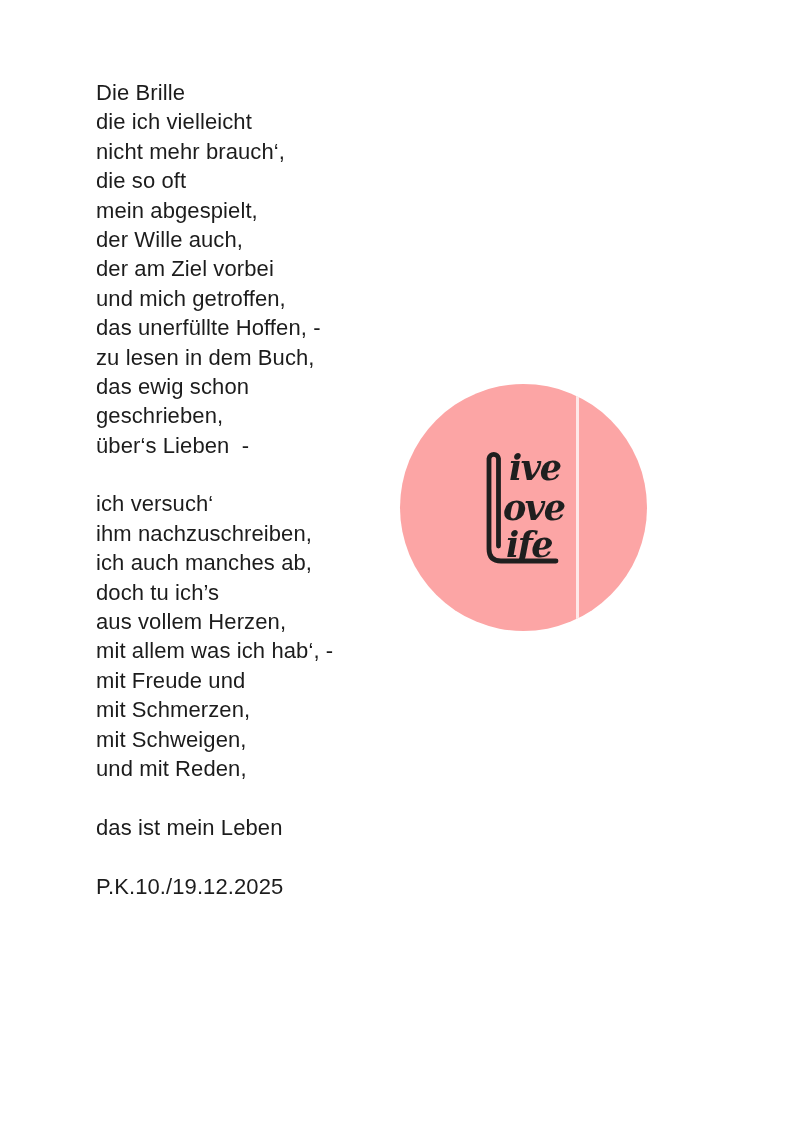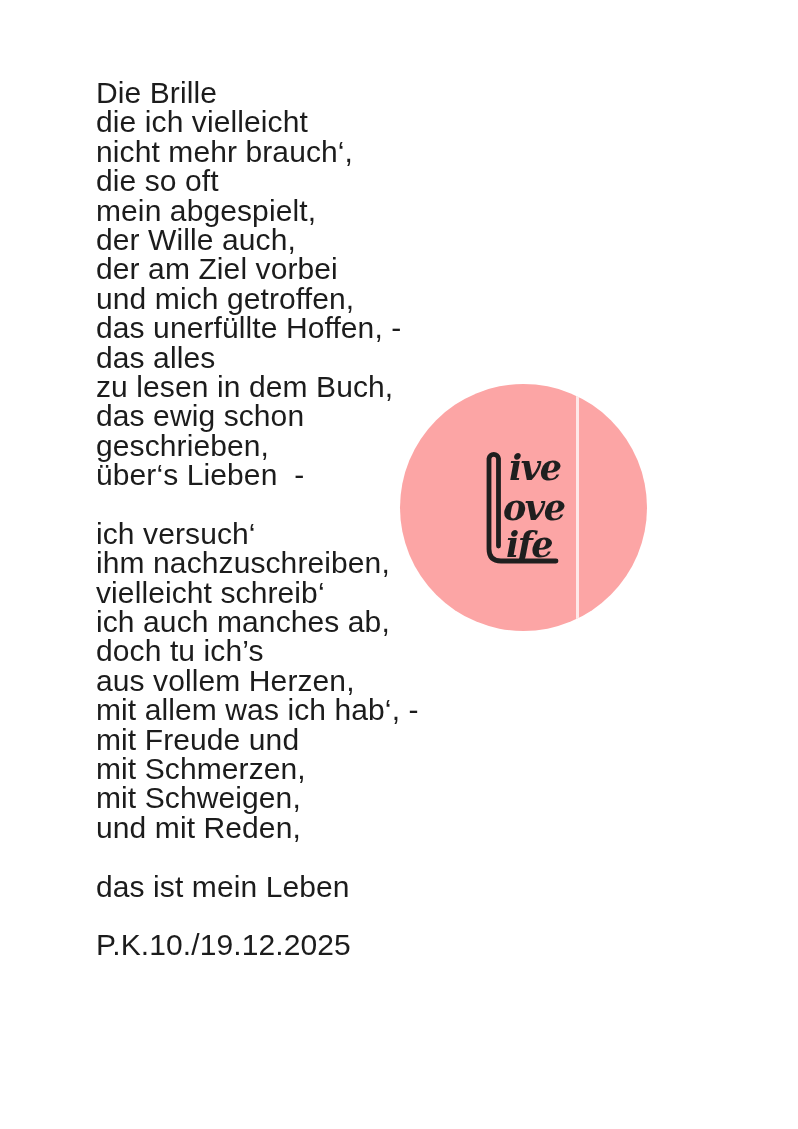--- a/index.html
+++ b/index.html
@@ -9,21 +9,21 @@
     width: 798px;
     height: 1129px;
     background: #ffffff;
     overflow: hidden;
     font-family: "Liberation Sans", sans-serif;
   }
   .poem {
     position: absolute;
     left: 96px;
     top: 78px;
-    font-size: 30px;
+    font-size: 22px;
     letter-spacing: 0.1px;
   }
   .poem-line {
     height: 29.4px;
     line-height: 29.4px;
     white-space: pre;
   }
   .logo-circle {
     position: absolute;
     left: 400px;
@@ -64,29 +64,27 @@
   <div class="poem" style="color: rgb(28, 28, 28);">
     <div class="poem-line">Die Brille</div>
     <div class="poem-line">die ich vielleicht</div>
     <div class="poem-line">nicht mehr brauch‘,</div>
     <div class="poem-line">die so oft</div>
     <div class="poem-line">mein abgespielt,</div>
     <div class="poem-line">der Wille auch,</div>
     <div class="poem-line">der am Ziel vorbei</div>
     <div class="poem-line">und mich getroffen,</div>
     <div class="poem-line">das unerfüllte Hoffen, -</div>
-    <div class="poem-line">das alles</div>
     <div class="poem-line">zu lesen in dem Buch,</div>
     <div class="poem-line">das ewig schon</div>
     <div class="poem-line">geschrieben,</div>
     <div class="poem-line">über‘s Lieben  -</div>
     <div class="poem-line"></div>
     <div class="poem-line">ich versuch‘</div>
     <div class="poem-line">ihm nachzuschreiben,</div>
-    <div class="poem-line">vielleicht schreib‘</div>
     <div class="poem-line">ich auch manches ab,</div>
     <div class="poem-line">doch tu ich’s</div>
     <div class="poem-line">aus vollem Herzen,</div>
     <div class="poem-line">mit allem was ich hab‘, -</div>
     <div class="poem-line">mit Freude und</div>
     <div class="poem-line">mit Schmerzen,</div>
     <div class="poem-line">mit Schweigen,</div>
     <div class="poem-line">und mit Reden,</div>
     <div class="poem-line"></div>
     <div class="poem-line">das ist mein Leben</div>

